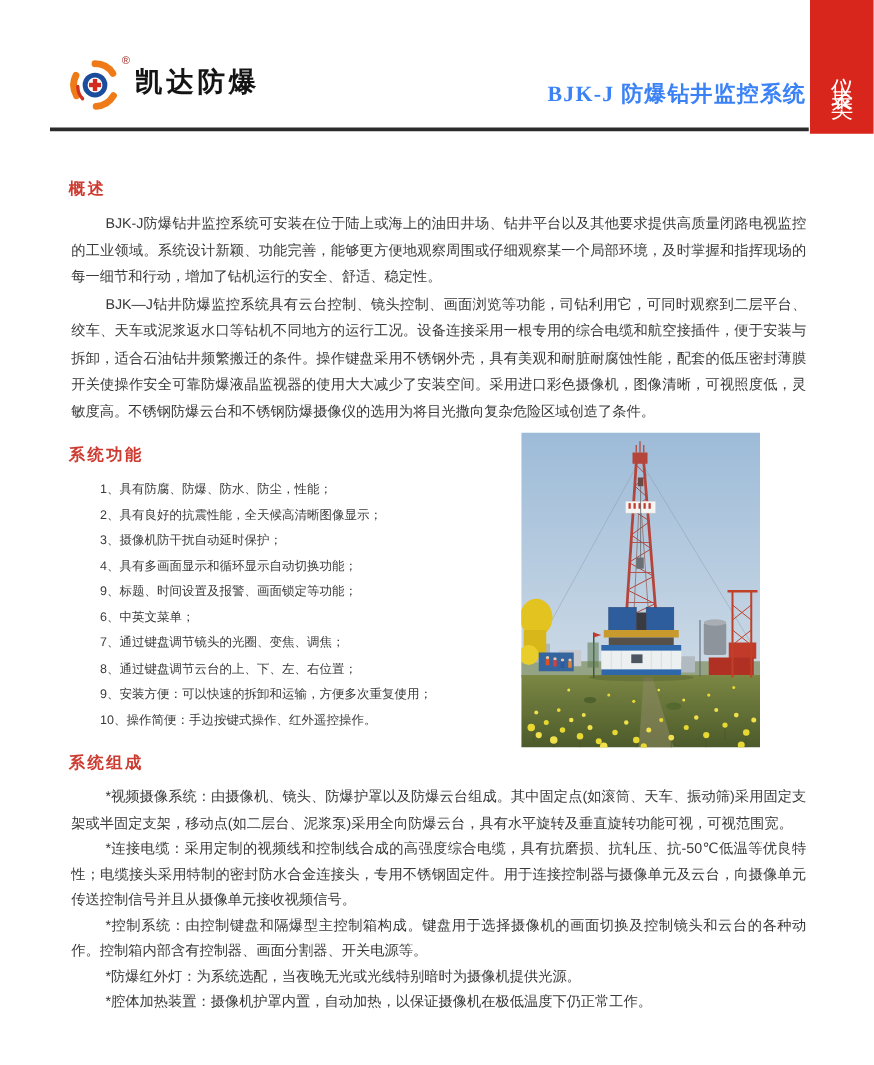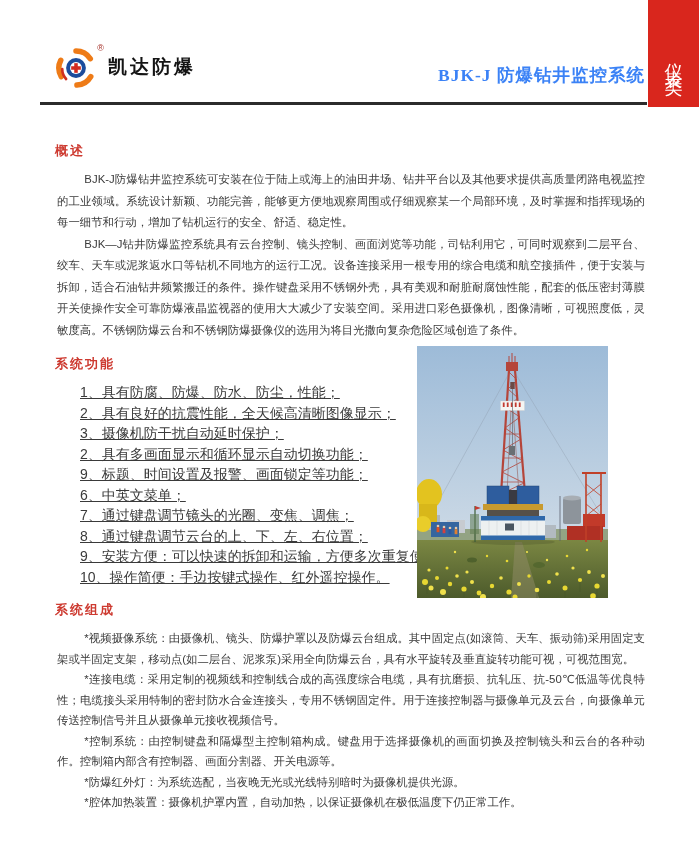--- a/index.html
+++ b/index.html
@@ -24,21 +24,21 @@
     border-bottom:3px solid #2b2b2b;box-sizing:border-box;
     display:flex;align-items:flex-end;justify-content:space-between;
     padding:0 2px 12px 14px;
   }
   .brand{display:flex;align-items:center;}
   .logo-wrap{position:relative;width:44px;height:44px;margin-right:10px;}
   .reg-mark{
     position:absolute;top:-3px;right:-6px;font-size:9px;color:#a22a22;
   }
   .brand-name{
-    font-size:19px;font-weight:bold;color:#141414;letter-spacing:3px;
+    font-size:22px;font-weight:bold;color:#141414;letter-spacing:3px;
     line-height:1;padding-bottom:4px;
   }
   .doc-title{
     font-family:"Liberation Serif","DejaVu Serif",serif;
     font-size:17.5px;font-weight:bold;color:#3b82f6;letter-spacing:1px;
     padding-bottom:3px;
   }
   
   .content{position:absolute;top:111px;left:57px;width:588px;}
   h2.section-title{
@@ -47,21 +47,21 @@
   }
   h2.first{margin-top:30px;}
   p.body-par{
     font-size:11.4px;line-height:21.5px;margin:0;
     text-align:justify;text-indent:2.4em;color:#3a3a3a;
   }
   ul.func-list{
     list-style:none;margin:0;padding:0 0 0 23px;width:352px;
   }
   ul.func-list li{
-    font-size:14px;line-height:20.5px;white-space:nowrap;color:#3a3a3a;text-decoration:underline;
+    font-size:10px;line-height:20.5px;white-space:nowrap;color:#3a3a3a;
   }
   .comp p.body-par{line-height:20.5px;}
   
   .photo{
     position:absolute;left:417px;top:346px;width:191px;height:252px;
   }
   .photo svg{display:block;}
 </style>
 </head>
 <body>
@@ -96,21 +96,21 @@
 
   <h2 class="section-title first">概述</h2>
   <p class="body-par">BJK-J防爆钻井监控系统可安装在位于陆上或海上的油田井场、钻井平台以及其他要求提供高质量闭路电视监控的工业领域。系统设计新颖、功能完善，能够更方便地观察周围或仔细观察某一个局部环境，及时掌握和指挥现场的每一细节和行动，增加了钻机运行的安全、舒适、稳定性。</p>
   <p class="body-par">BJK—J钻井防爆监控系统具有云台控制、镜头控制、画面浏览等功能，司钻利用它，可同时观察到二层平台、绞车、天车或泥浆返水口等钻机不同地方的运行工况。设备连接采用一根专用的综合电缆和航空接插件，便于安装与拆卸，适合石油钻井频繁搬迁的条件。操作键盘采用不锈钢外壳，具有美观和耐脏耐腐蚀性能，配套的低压密封薄膜开关使操作安全可靠防爆液晶监视器的使用大大减少了安装空间。采用进口彩色摄像机，图像清晰，可视照度低，灵敏度高。不锈钢防爆云台和不锈钢防爆摄像仪的选用为将目光撒向复杂危险区域创造了条件。</p>
 
   <h2 class="section-title">系统功能</h2>
   <ul class="func-list">
     <li>1、具有防腐、防爆、防水、防尘，性能；</li>
     <li>2、具有良好的抗震性能，全天候高清晰图像显示；</li>
     <li>3、摄像机防干扰自动延时保护；</li>
-    <li>2、具有多画面显示和循环显示自动切换功能；</li>
+    <li>4、具有多画面显示和循环显示自动切换功能；</li>
     <li>9、标题、时间设置及报警、画面锁定等功能；</li>
     <li>6、中英文菜单；</li>
     <li>7、通过键盘调节镜头的光圈、变焦、调焦；</li>
     <li>8、通过键盘调节云台的上、下、左、右位置；</li>
     <li>9、安装方便：可以快速的拆卸和运输，方便多次重复使用；</li>
     <li>10、操作简便：手边按键式操作、红外遥控操作。</li>
   </ul>
 
   <h2 class="section-title">系统组成</h2>
   <div class="comp">

